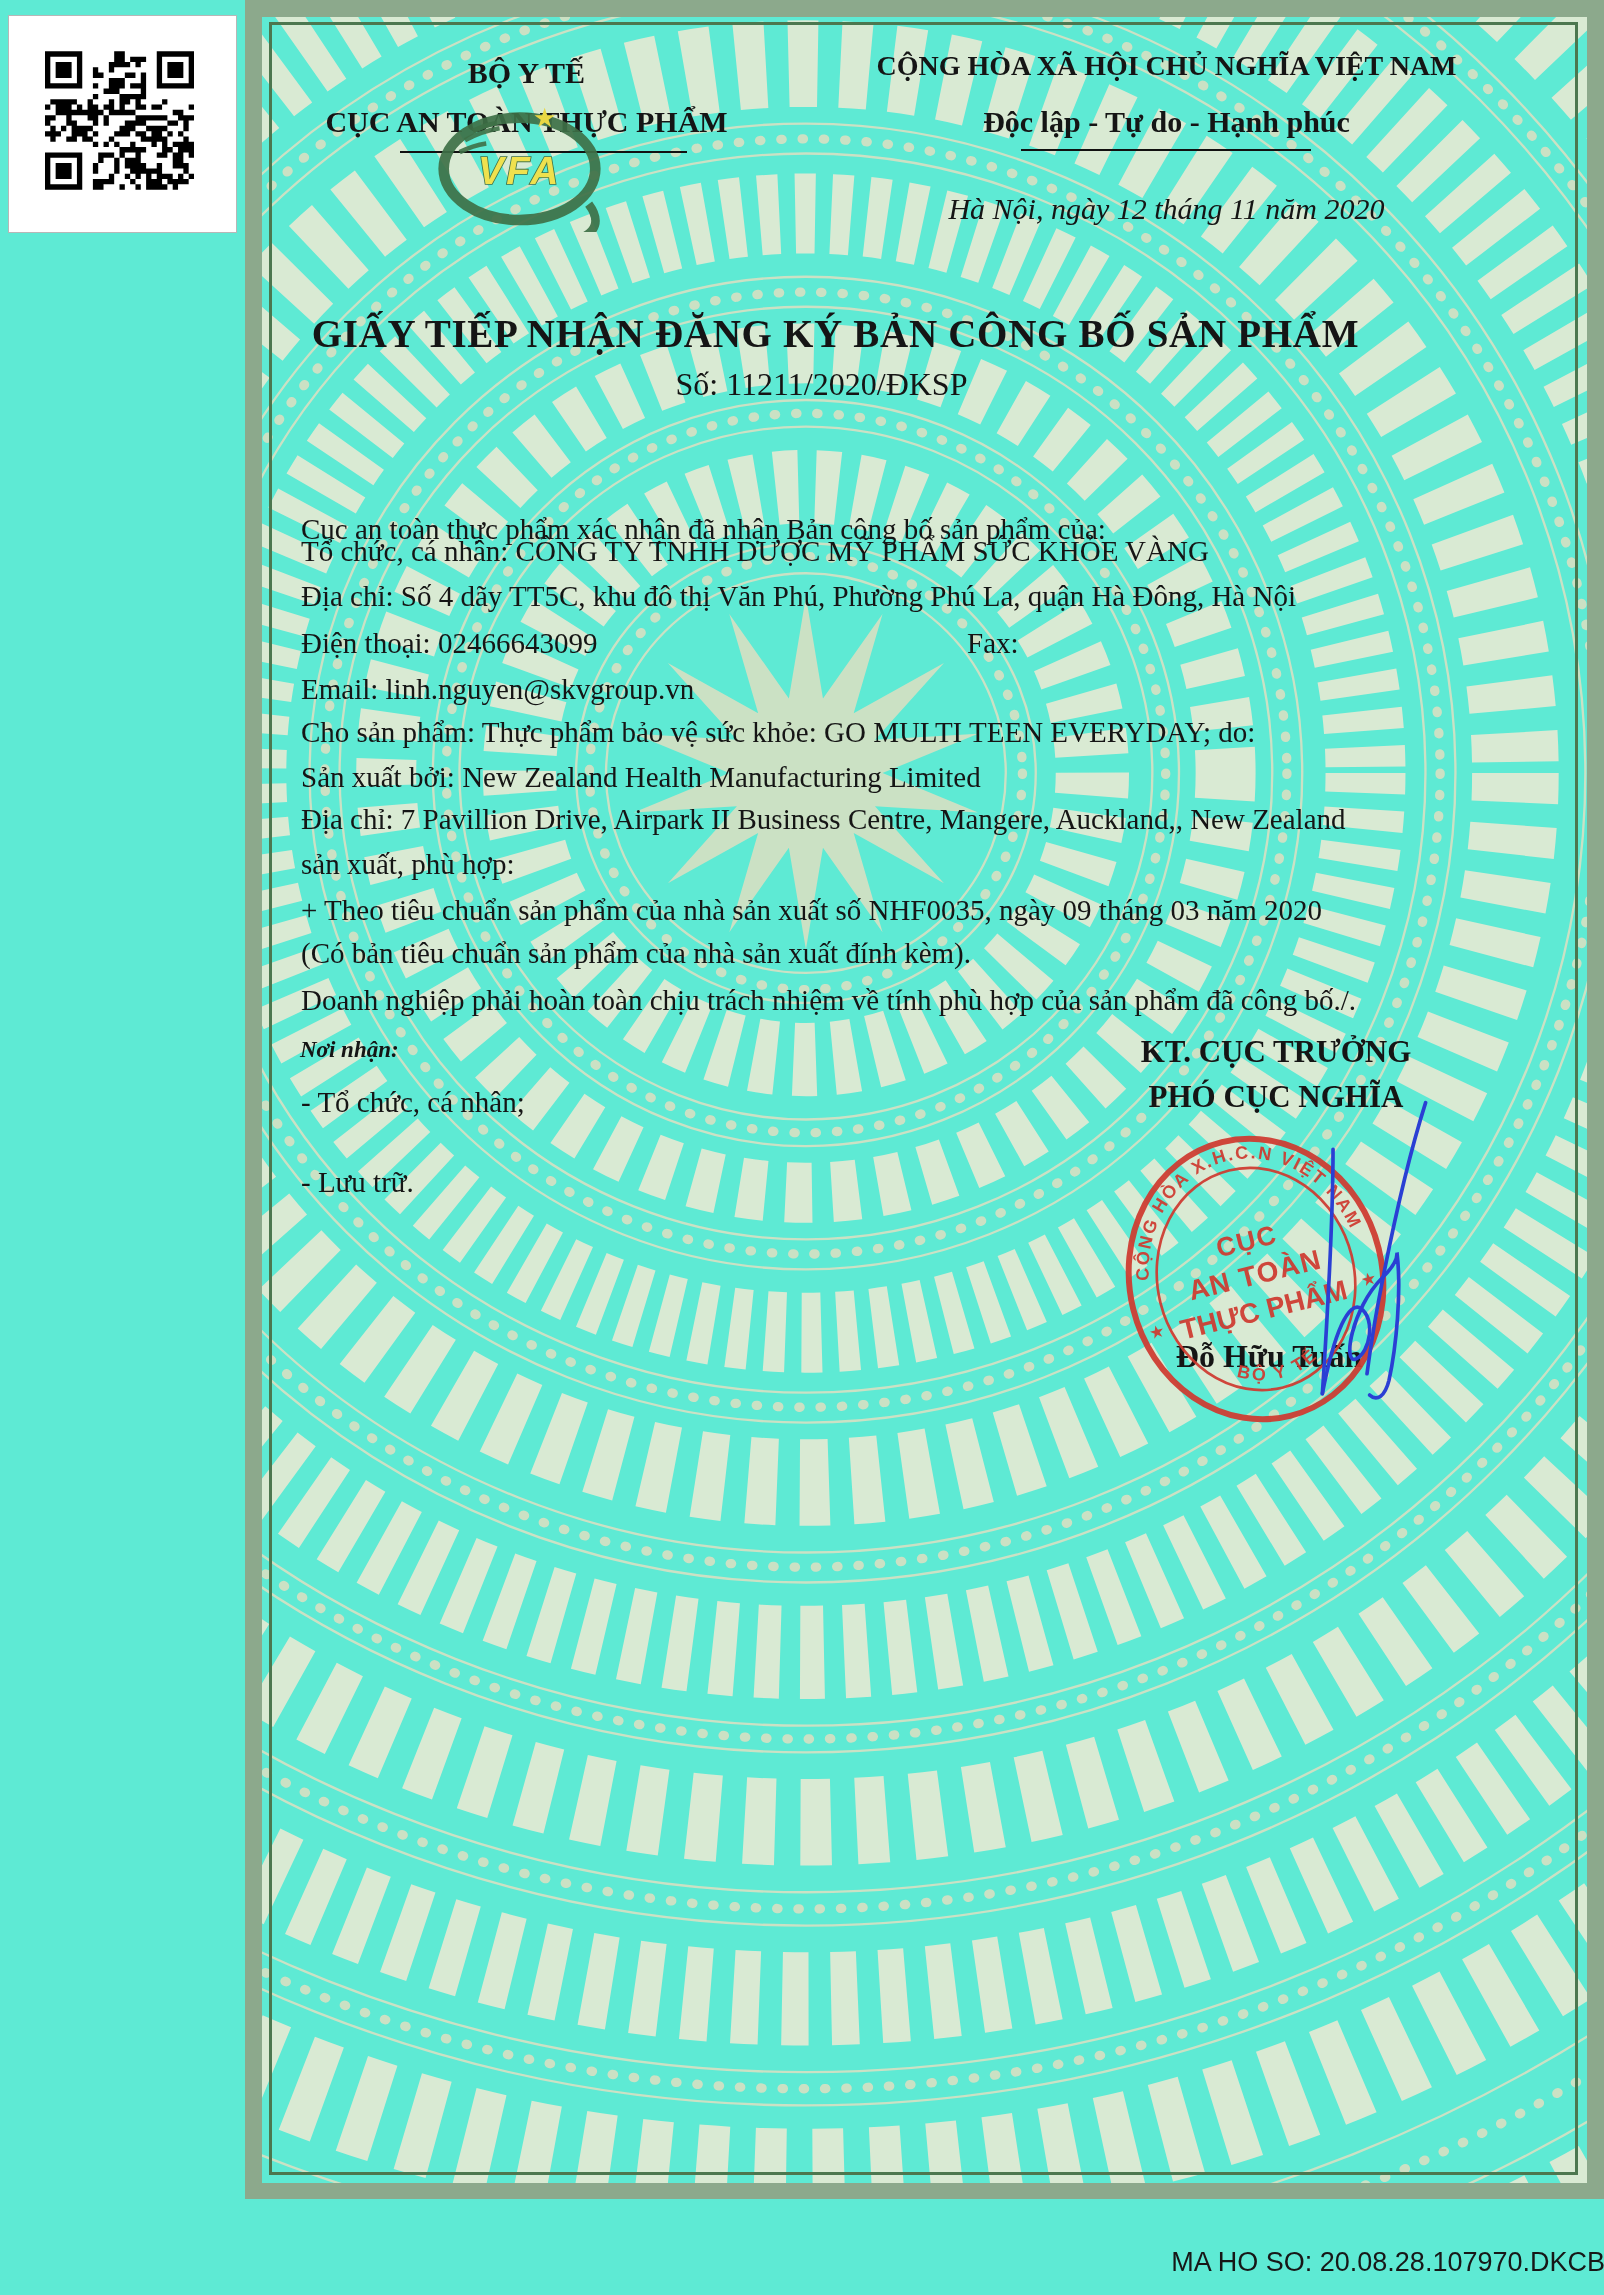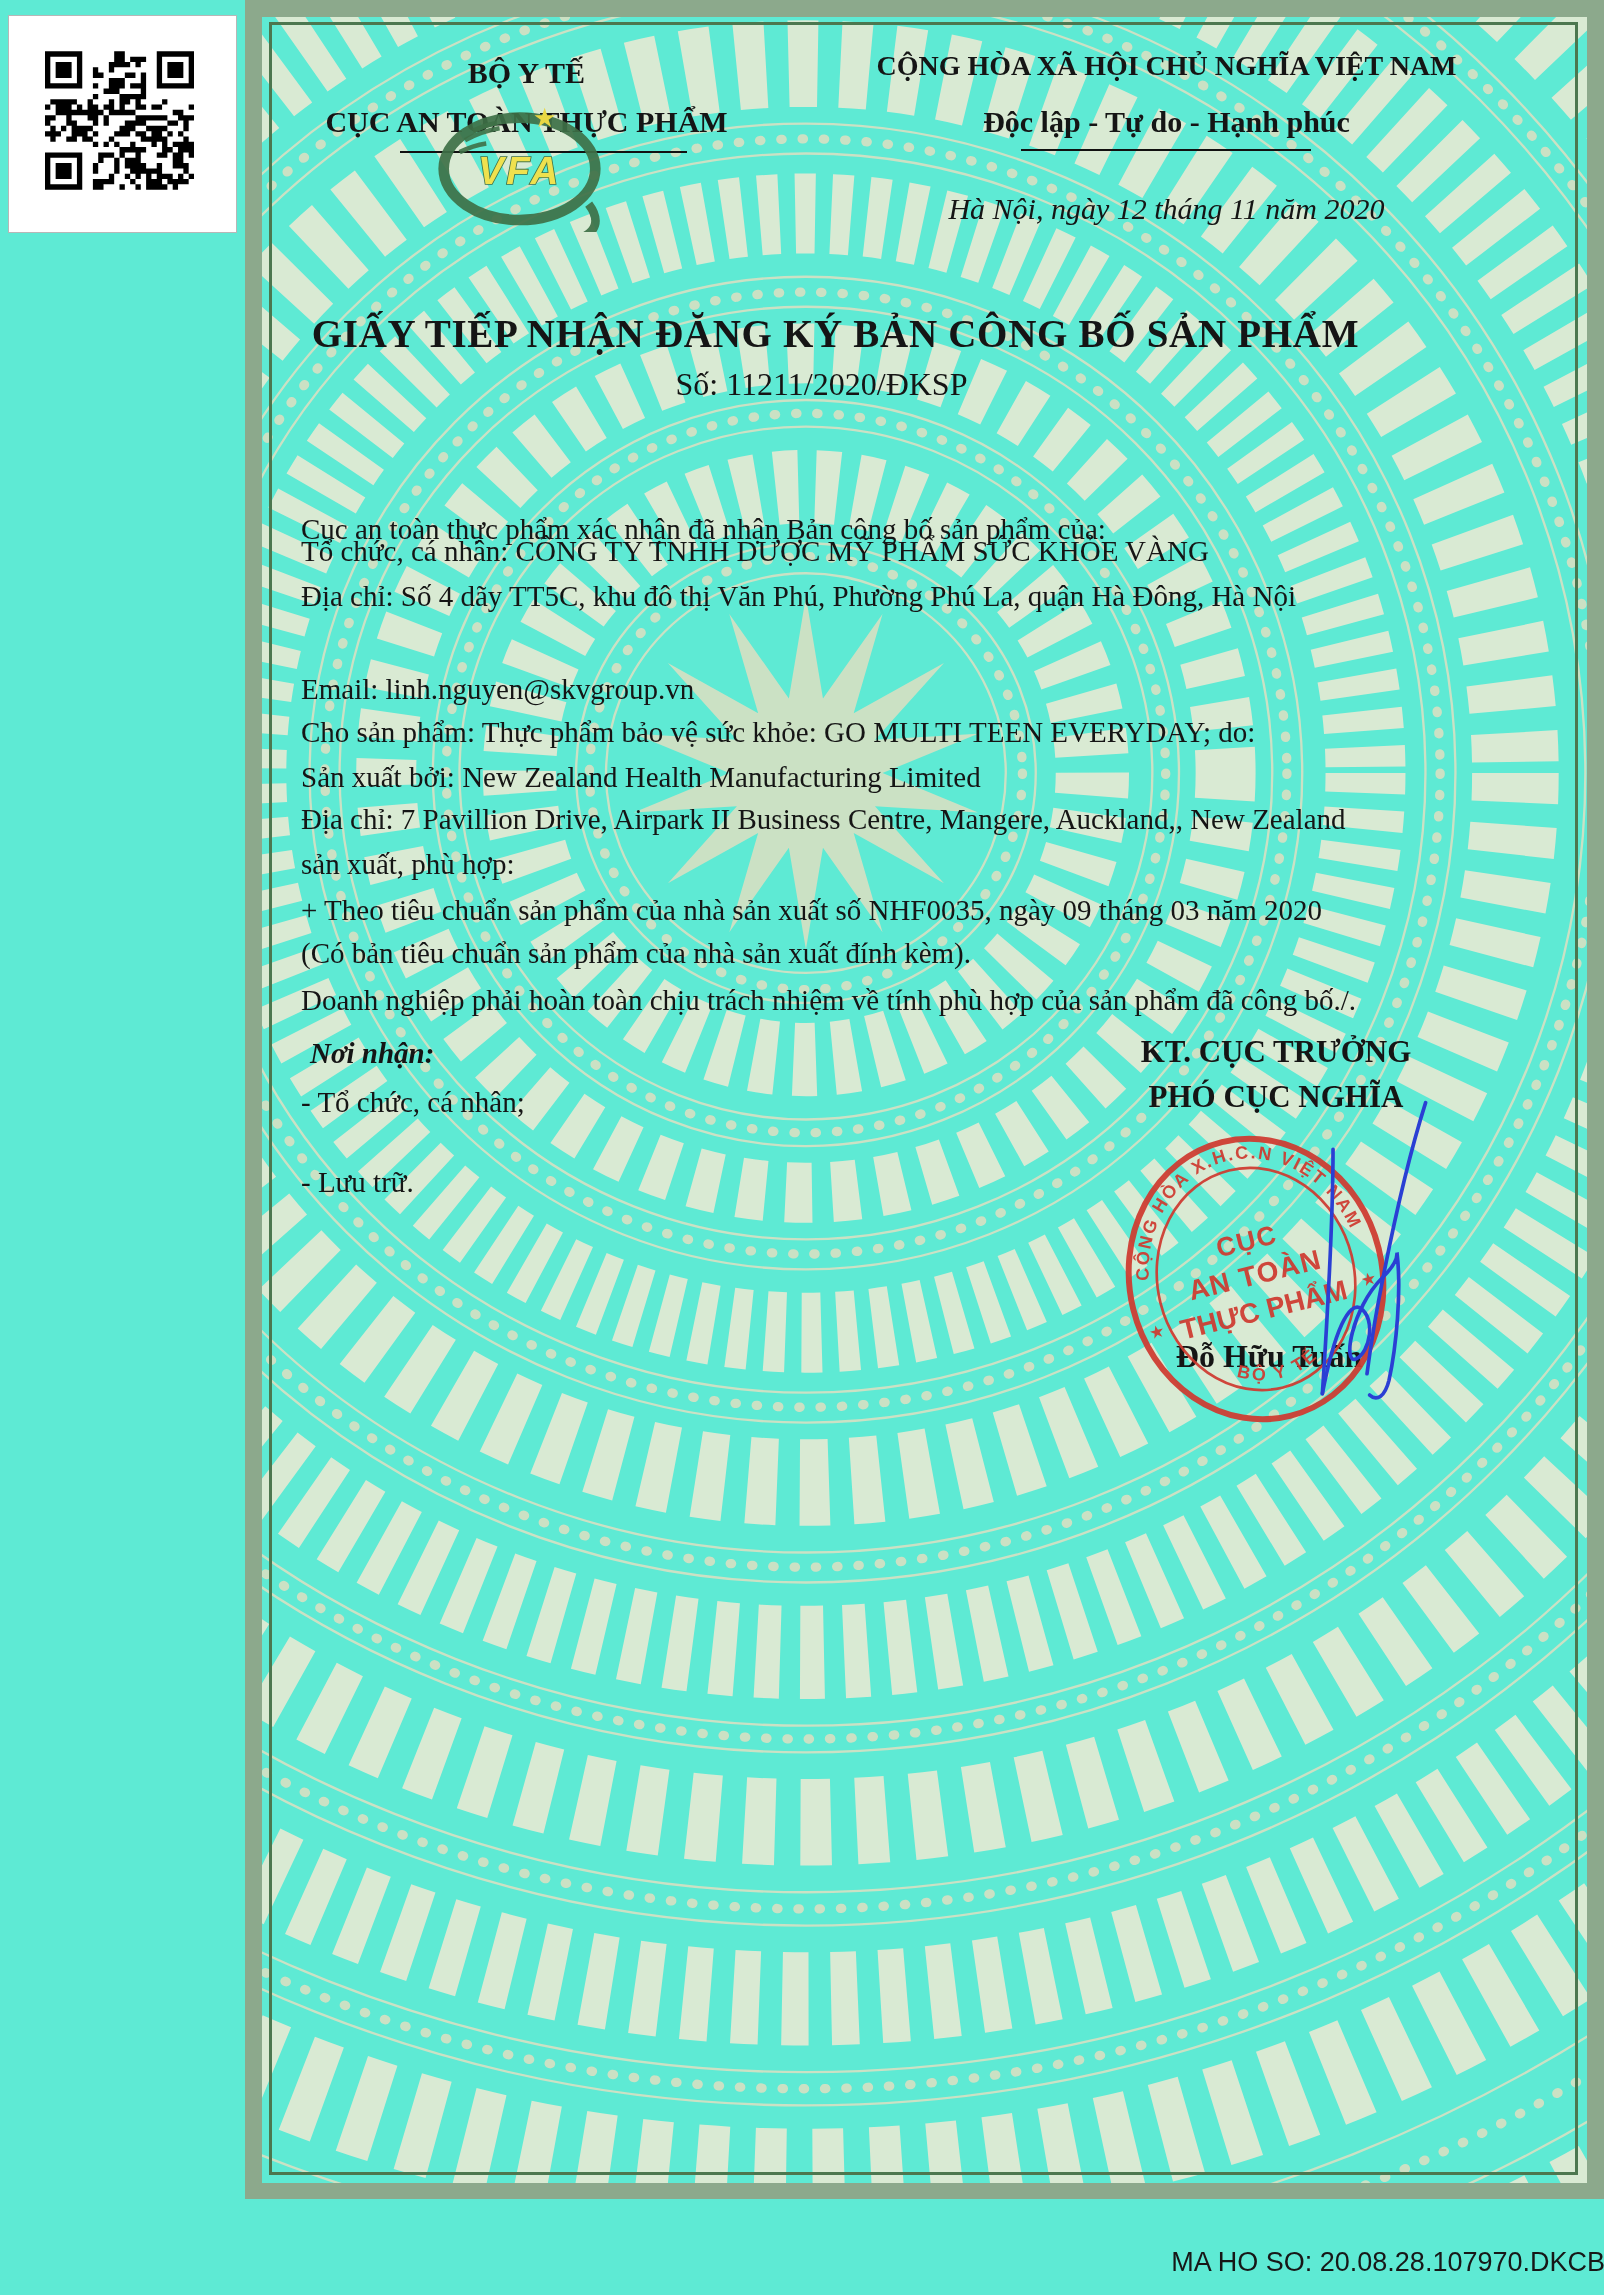--- a/index.html
+++ b/index.html
@@ -112,30 +112,34 @@
   <div class="txt hdr ctr" style="left:830px;top:105px;width:673px;">Độc lập - Tự do - Hạnh phúc</div>
   <div class="rule" style="left:1021px;top:149px;width:290px;"></div>
   <div class="txt i ctr" style="left:830px;top:192px;width:673px;font-size:30px;">Hà Nội, ngày 12 tháng 11 năm 2020</div>
 
   <div id="title" class="txt ctr" style="left:269px;top:311px;width:1133px;">GIẤY TIẾP NHẬN ĐĂNG KÝ BẢN CÔNG BỐ SẢN PHẨM</div>
   <div class="txt ctr" style="left:282px;top:366px;width:1079px;font-size:32px;">Số: 11211/2020/ĐKSP</div>
 
   <div class="txt body-line" style="left:301px;top:512px;">Cục an toàn thực phẩm xác nhận đã nhận Bản công bố sản phẩm của:</div>
   <div class="txt body-line" style="left:301px;top:534px;">Tổ chức, cá nhân: CÔNG TY TNHH DƯỢC MỸ PHẨM SỨC KHỎE VÀNG</div>
   <div class="txt body-line" style="left:301px;top:579px;">Địa chỉ: Số 4 dãy TT5C, khu đô thị Văn Phú, Phường Phú La, quận Hà Đông, Hà Nội</div>
+  <div class="txt body-line" style="left:301px;top:626px;width:1233px;">
+    <span>Điện thoại: 02466643099</span>
+    <span style="position:absolute;left:666px;top:0;">Fax:</span>
+  </div>
   <div class="txt body-line" style="left:301px;top:672px;">Email: linh.nguyen@skvgroup.vn</div>
   <div class="txt body-line" style="left:301px;top:715px;">Cho sản phẩm: Thực phẩm bảo vệ sức khỏe: GO MULTI TEEN EVERYDAY; do:</div>
   <div class="txt body-line" style="left:301px;top:760px;">Sản xuất bởi: New Zealand Health Manufacturing Limited</div>
   <div class="txt body-line" style="left:301px;top:802px;">Địa chỉ: 7 Pavillion Drive, Airpark II Business Centre, Mangere, Auckland,, New Zealand</div>
   <div class="txt body-line" style="left:301px;top:847px;">sản xuất, phù hợp:</div>
   <div class="txt body-line" style="left:301px;top:893px;">+ Theo tiêu chuẩn sản phẩm của nhà sản xuất số NHF0035, ngày 09 tháng 03 năm 2020</div>
   <div class="txt body-line" style="left:301px;top:936px;">(Có bản tiêu chuẩn sản phẩm của nhà sản xuất đính kèm).</div>
   <div class="txt body-line" style="left:301px;top:983px;">Doanh nghiệp phải hoàn toàn chịu trách nhiệm về tính phù hợp của sản phẩm đã công bố./.</div>
 
-  <div class="txt b i" style="left:310px;top:1037px;font-size:29px;">Nơi nhận:</div>
+  <div class="txt b i" style="left:300px;top:1037px;font-size:23px;">Nơi nhận:</div>
   <div class="txt body-line" style="left:301px;top:1085px;">- Tổ chức, cá nhân;</div>
   <div class="txt body-line" style="left:301px;top:1165px;">- Lưu trữ.</div>
 
   <div class="txt b ctr" style="left:1043px;top:1034px;width:466px;font-size:31px;">KT. CỤC TRƯỞNG</div>
   <div class="txt b ctr" style="left:1043px;top:1079px;width:466px;font-size:31px;">PHÓ CỤC NGHĨA</div>
 
   <svg id="stamp-svg" style="left:1096px;top:1106px;" width="320" height="346" viewBox="0 0 480 520" opacity="0.93">
     <g transform="rotate(-14 240 260)">
       <ellipse cx="240" cy="260" rx="190" ry="212" fill="none" stroke="#cf3a30" stroke-width="9"></ellipse>
       <ellipse cx="240" cy="260" rx="148" ry="168" fill="none" stroke="#cf3a30" stroke-width="4"></ellipse>

